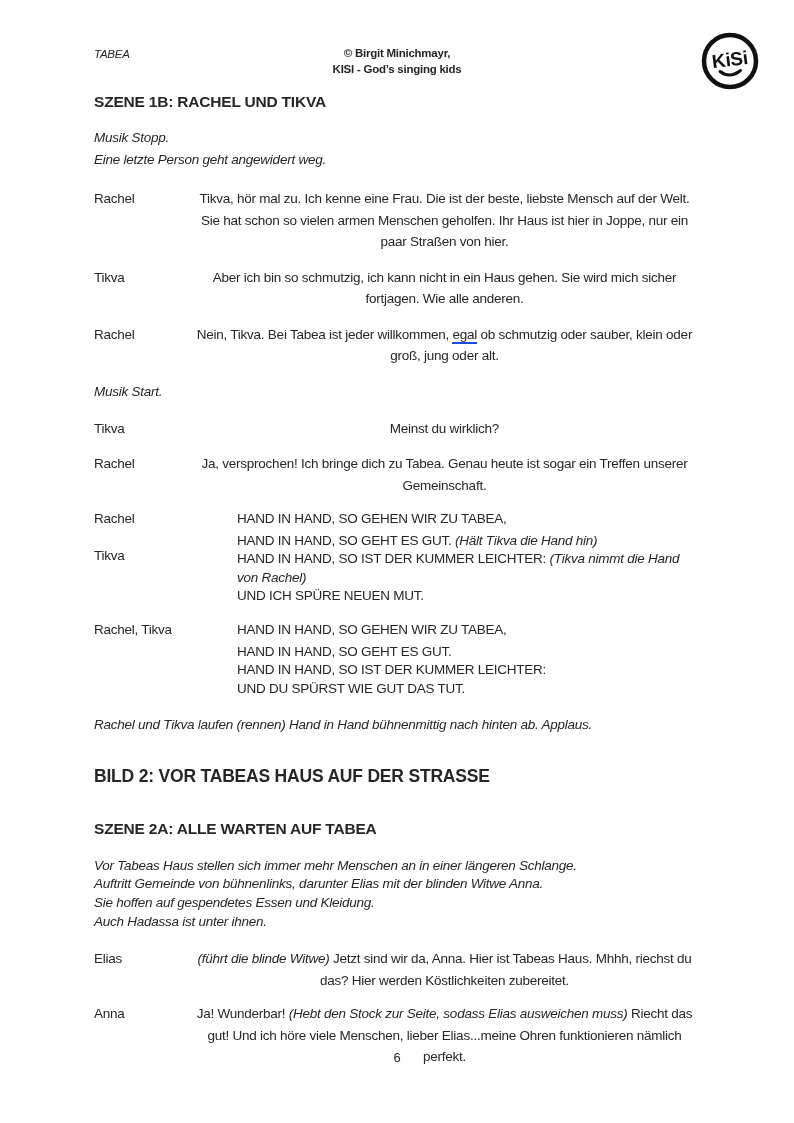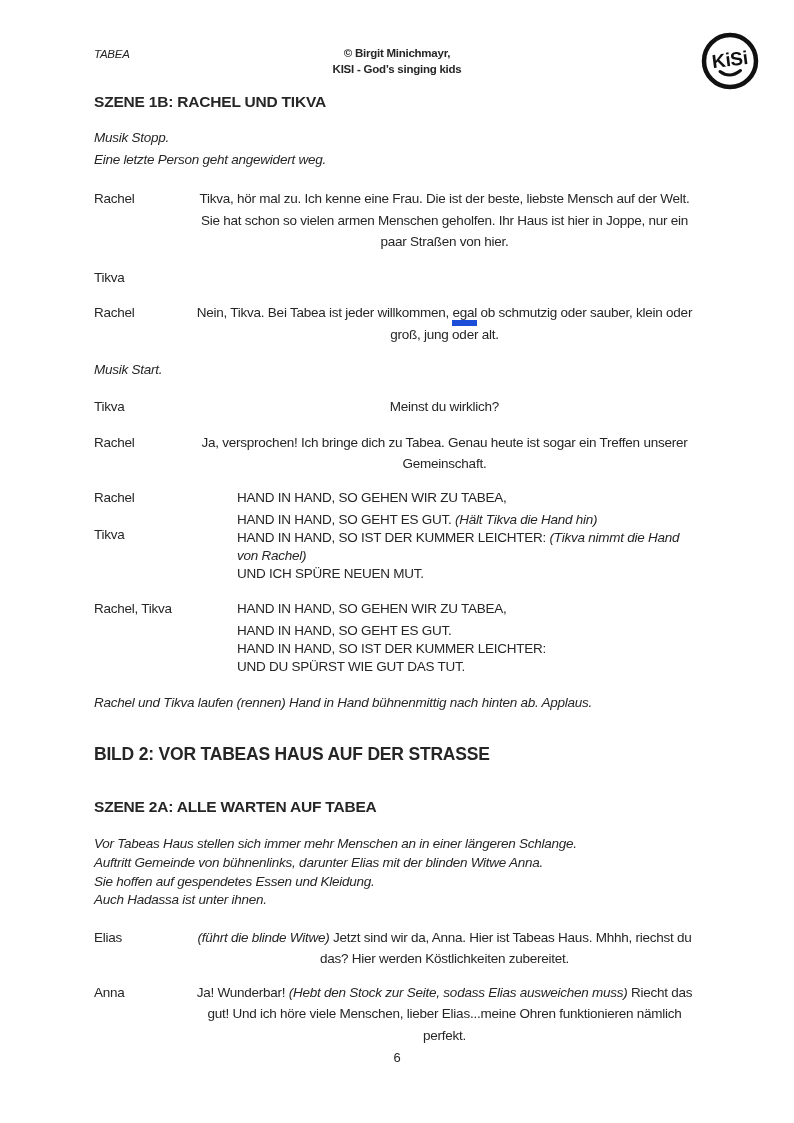--- a/index.html
+++ b/index.html
@@ -31,21 +31,21 @@
   .dir-last { margin-bottom:17px; }
   .dir-mid { margin:1px 0 15px 0; }
   .dir-exit { margin-top:0; }
   .dirblock { font-style:italic; line-height:18.6px; margin:0 0 17px 0; }
   
   .drow { display:flex; margin:0 0 14px 0; line-height:21.5px; }
   .sp { width:95px; flex:none; }
   .tx { width:517px;text-align:center; }
   .tx-wide { width:573px; }
   .note { font-style:italic; }
-  .uline { border-bottom:6px solid #1d4ed8; padding-bottom:0px; }
+  .uline { border-bottom:2px solid #1d4ed8; padding-bottom:0px; }
   
   .srow { display:flex; margin:0 0 16px 0; }
   .scol { width:143px; flex:none; position:relative; line-height:18px; }
   .scol .low { position:absolute; top:37px; left:0; }
   .lyr { flex:1; line-height:18.2px; }
   .lyr .l1 { margin-bottom:4px; }
   .pagenum { position:absolute; top:1050px; left:0; width:100%; text-align:center; font-size:13px; letter-spacing:0; }
   .logo text { font-family:"Liberation Sans","DejaVu Sans",sans-serif; }
 </style>
 </head>
@@ -75,20 +75,21 @@
   <p class="dir">Musik Stopp.</p>
   <p class="dir dir-last">Eine letzte Person geht angewidert weg.</p>
 
   <div class="drow">
     <div class="sp">Rachel</div>
     <div class="tx">Tikva, hör mal zu. Ich kenne eine Frau. Die ist der beste, liebste Mensch auf der Welt. Sie hat schon so vielen armen Menschen geholfen. Ihr Haus ist hier in Joppe, nur ein paar Straßen von hier.</div>
   </div>
 
   <div class="drow">
     <div class="sp">Tikva</div>
+    <div class="tx">Aber ich bin so schmutzig, ich kann nicht in ein Haus gehen. Sie wird mich sicher fortjagen. Wie alle anderen.</div>
   </div>
 
   <div class="drow">
     <div class="sp">Rachel</div>
     <div class="tx"><span>Nein, Tikva. Bei Tabea ist jeder willkommen, </span><span class="uline">egal</span><span> ob schmutzig oder sauber, klein oder groß, jung oder alt.</span></div>
   </div>
 
   <p class="dir dir-mid">Musik Start.</p>
 
   <div class="drow">

